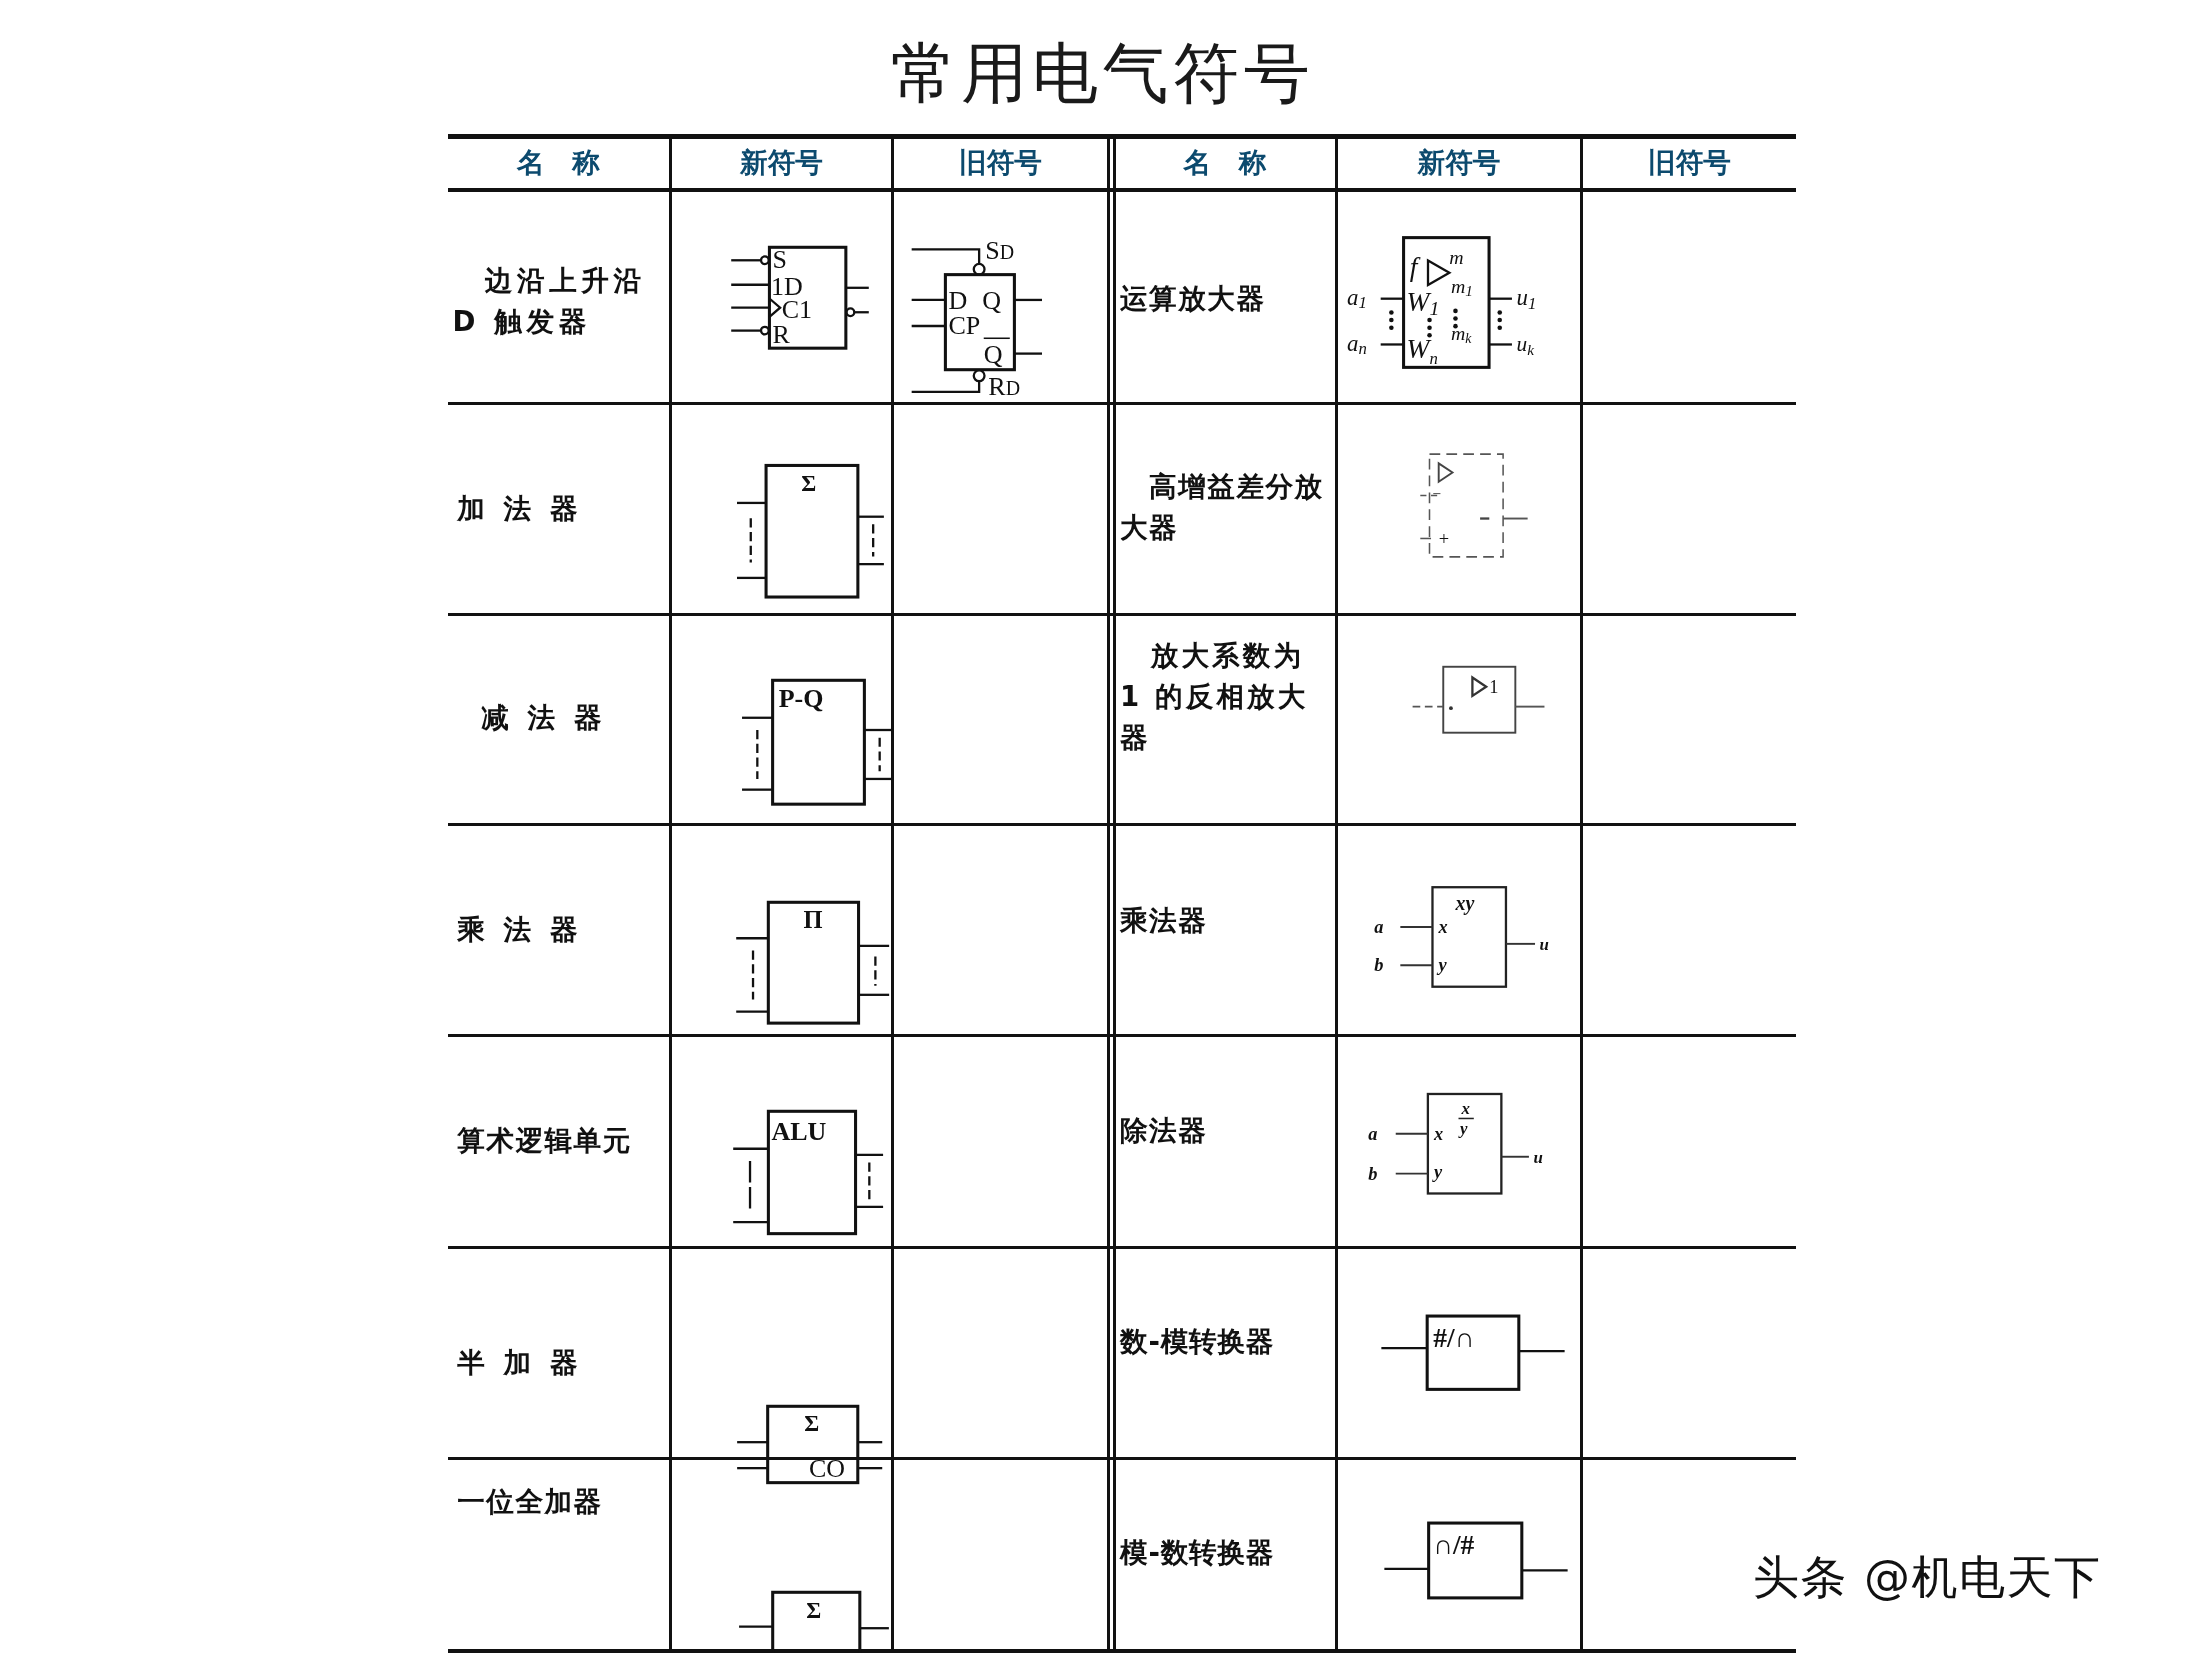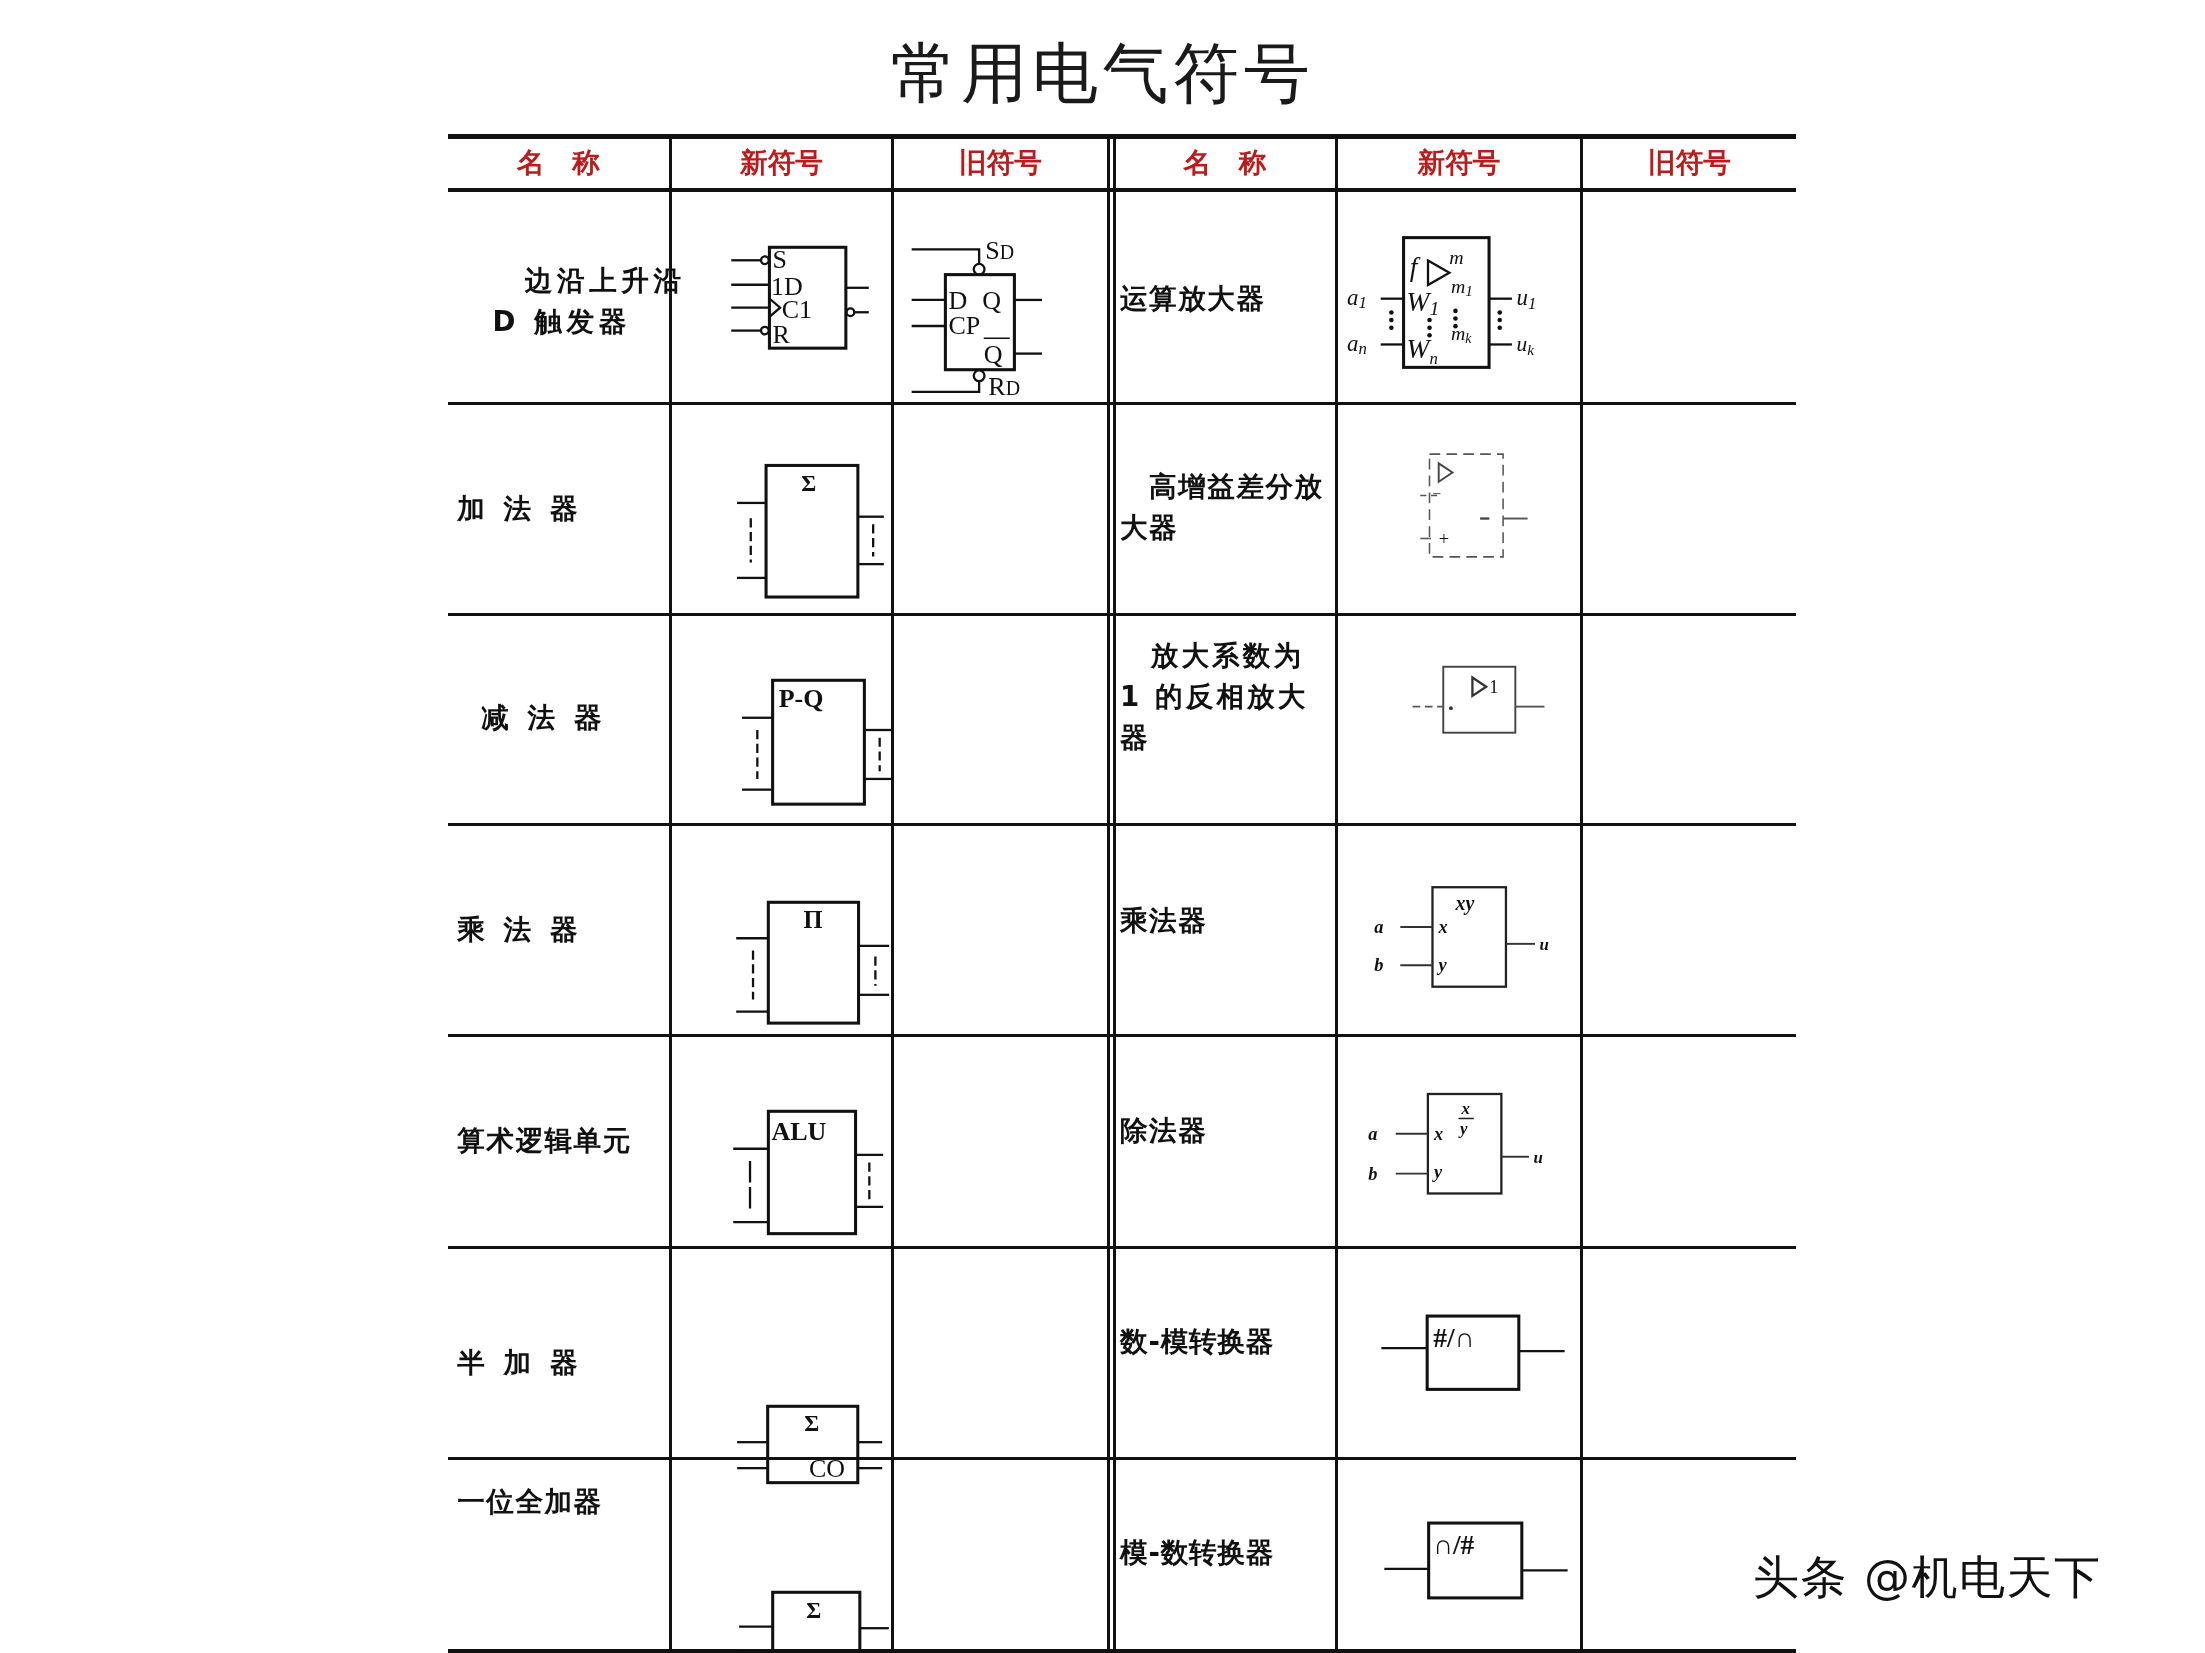--- a/index.html
+++ b/index.html
@@ -5,21 +5,21 @@
   html, body { margin:0; padding:0; background:#ffffff; }
   body { width:2205px; height:1654px; position:relative; overflow:hidden;
          font-family:"DejaVu Sans", sans-serif; color:#111; }
   .title { position:absolute; left:0; width:2205px; top:29px; text-align:center;
            font-family:"DejaVu Serif", serif; font-size:66px; letter-spacing:4.6px;
            color:#1a1a1a; font-weight:normal; }
   .tbl { position:absolute; left:448px; top:134px; width:1348px; height:1520px; }
   .hline { position:absolute; left:0; width:1348px; background:#111; }
   .vline { position:absolute; width:3.1px; background:#111; }
   .hdr { position:absolute; top:0; height:56px; display:flex; align-items:center;
-         justify-content:center; font-weight:bold; font-size:27.6px; color:#b91c1c; }
+         justify-content:center; font-weight:bold; font-size:27.6px; color:#0c4a6e; }
   .name { position:absolute; font-weight:bold; font-size:27.6px; line-height:41px;
           color:#111; letter-spacing:4.6px; }
   .sym { position:absolute; }
   .sym svg { display:block; }
   .watermark { position:absolute; left:1753px; top:1547px; font-size:46px;
                color:#111; font-family:"DejaVu Sans", sans-serif; letter-spacing:1.5px; }
   svg text { font-family:"Liberation Serif", serif; fill:#111; }
 </style>
 </head>
 <body>
@@ -45,21 +45,21 @@
   <div class="vline" style="left:887px;top:0;height:1520px;"></div>
   <div class="vline" style="left:1132px;top:0;height:1520px;"></div>
 
   <div class="hdr" style="left:0;width:221px;">名　称</div>
   <div class="hdr" style="left:224px;width:219px;">新符号</div>
   <div class="hdr" style="left:446px;width:213px;">旧符号</div>
   <div class="hdr" style="left:668px;width:218px;">名　称</div>
   <div class="hdr" style="left:890px;width:242px;">新符号</div>
   <div class="hdr" style="left:1135px;width:213px;">旧符号</div>
 
-  <div class="name" style="left:4.6px;top:126px;width:214px;margin-left:40px;">　边沿上升沿 D 触发器</div>
+  <div class="name" style="left:4.6px;top:126px;width:214px;">　边沿上升沿 D 触发器</div>
   <div class="name" style="left:9.2px;top:354px;width:207px;">加 法 器</div>
   <div class="name" style="left:9.2px;top:563px;width:207px;margin-left:24px;">减 法 器</div>
   <div class="name" style="left:9.2px;top:775px;width:207px;">乘 法 器</div>
   <div class="name" style="left:9.2px;top:986px;width:211px;letter-spacing:1.5px;">算术逻辑单元</div>
   <div class="name" style="left:9.2px;top:1196px;width:207px;margin-top:12px;">半 加 器</div>
   <div class="name" style="left:9.2px;top:1347px;width:207px;letter-spacing:1.5px;">一位全加器</div>
 
   <div class="name" style="left:672px;top:144px;width:213px;letter-spacing:1.5px;">运算放大器</div>
   <div class="name" style="left:672px;top:332px;width:213px;letter-spacing:1.5px;">　高增益差分放大器</div>
   <div class="name" style="left:672px;top:501px;width:214px;letter-spacing:3.1px;">　放大系数为 1 的反相放大器</div>

